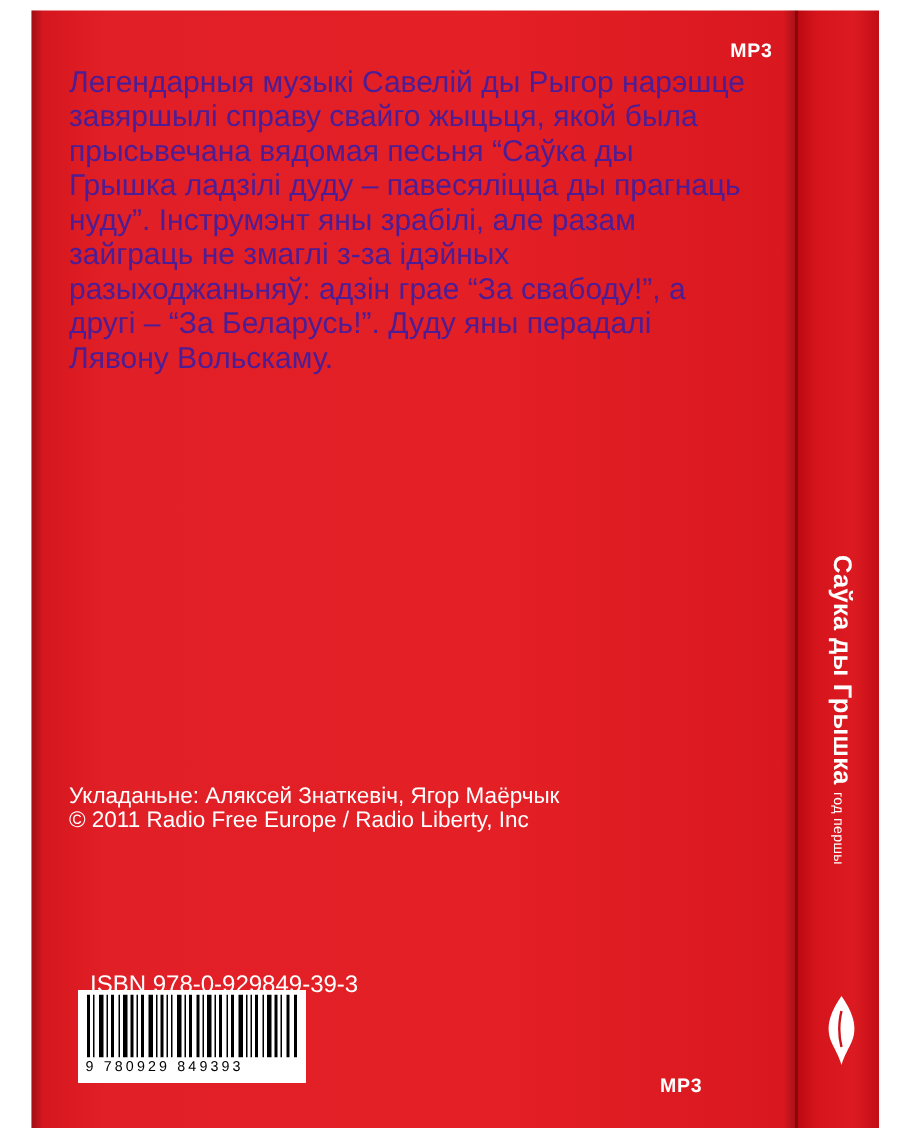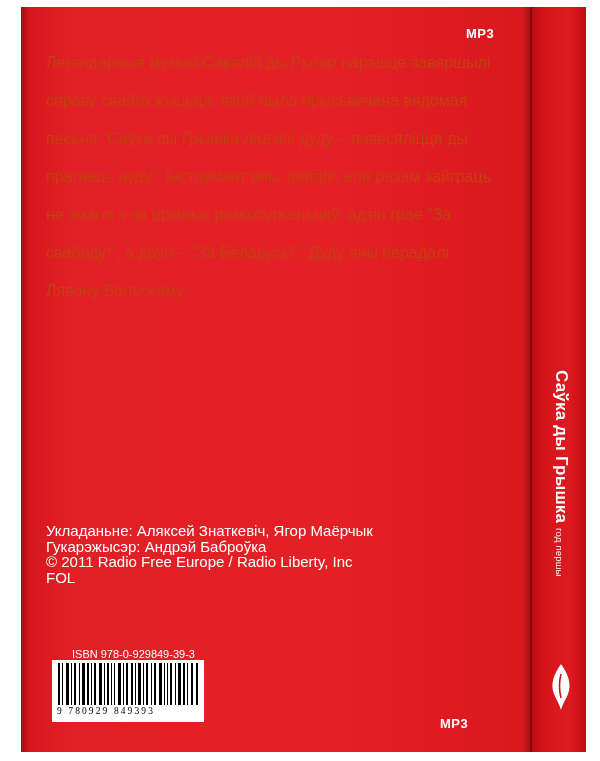--- a/index.html
+++ b/index.html
@@ -14,20 +14,21 @@
     overflow: hidden;
   }
 
   #cover {
     position: absolute;
     left: 0;
     top: 0;
     width: 512px;
     height: 761px;
     background: #ffffff;
+    padding-left: 21px;
   }
 
   
   .panel-main {
     position: absolute;
     left: 21px;
     top: 7px;
     width: 509px;
     height: 745px;
     background: #e01b22;
@@ -84,23 +85,23 @@
     font-weight: bold;
     letter-spacing: 0.5px;
   }
 
   
   .blurb {
     position: absolute;
     left: 46px;
     top: 44px;
     width: 452px;
-    color: #c2410c;
-    font-size: 16px;
-    line-height: 38px;
+    color: #4c1d95;
+    font-size: 20px;
+    line-height: 23px;
   }
   .blurb p {
     margin: 0;
   }
 
   
   .credits {
     position: absolute;
     left: 46px;
     top: 523px;
@@ -109,24 +110,24 @@
     font-size: 15px;
     line-height: 15.5px;
   }
   .credits div {
     white-space: nowrap;
   }
 
   
   .isbn-line {
     position: absolute;
-    left: 72px;
+    left: 60px;
     top: 648px;
     color: #ffffff;
-    font-size: 11px;
+    font-size: 16px;
   }
   .barcode-box {
     position: absolute;
     left: 52px;
     top: 660px;
     width: 152px;
     height: 62px;
     background: #ffffff;
     padding: 3px 4px 2px 4px;
     box-sizing: border-box;
@@ -138,21 +139,21 @@
     overflow: hidden;
   }
   .bars i {
     position: absolute;
     top: 0;
     bottom: 0;
     background: #000;
     display: block;
   }
   .barcode-digits {
-    font-family: Liberation Serif, serif;
+    font-family: Liberation Sans, sans-serif;
     font-size: 9.5px;
     color: #000;
     letter-spacing: 2.1px;
     margin-top: 1px;
     padding-left: 1px;
   }
 
   
   .spine-title {
     position: absolute;
@@ -199,23 +200,21 @@
   <div class="fold-right"></div>
 
   <div class="mp3-top">MP3</div>
 
   <div class="blurb">
     <p>Легендарныя музыкі Савелій ды Рыгор нарэшце завяршылі справу свайго жыцьця, якой была прысьвечана вядомая песьня “Саўка ды Грышка ладзілі дуду – павесяліцца ды прагнаць нуду”. Інструмэнт яны зрабілі, але разам зайграць не змаглі з-за ідэйных разыходжаньняў: адзін грае “За свабоду!”, а другі – “За Беларусь!”. Дуду яны перадалі Лявону Вольскаму.</p>
   </div>
 
   <div class="credits">
     <div>Укладаньне: Аляксей Знаткевіч, Ягор Маёрчык</div>
-    <div>Гукарэжысэр: Андрэй Баброўка</div>
     <div>© 2011 Radio Free Europe / Radio Liberty, Inc</div>
-    <div>FOL</div>
   </div>
 
   <div class="isbn-line">ISBN 978-0-929849-39-3</div>
 
   <div class="barcode-box">
     <div class="bars">
       <i style="left:2px;width:2px;"></i>
       <i style="left:6px;width:1px;"></i>
       <i style="left:10px;width:3px;"></i>
       <i style="left:15px;width:1px;"></i>

